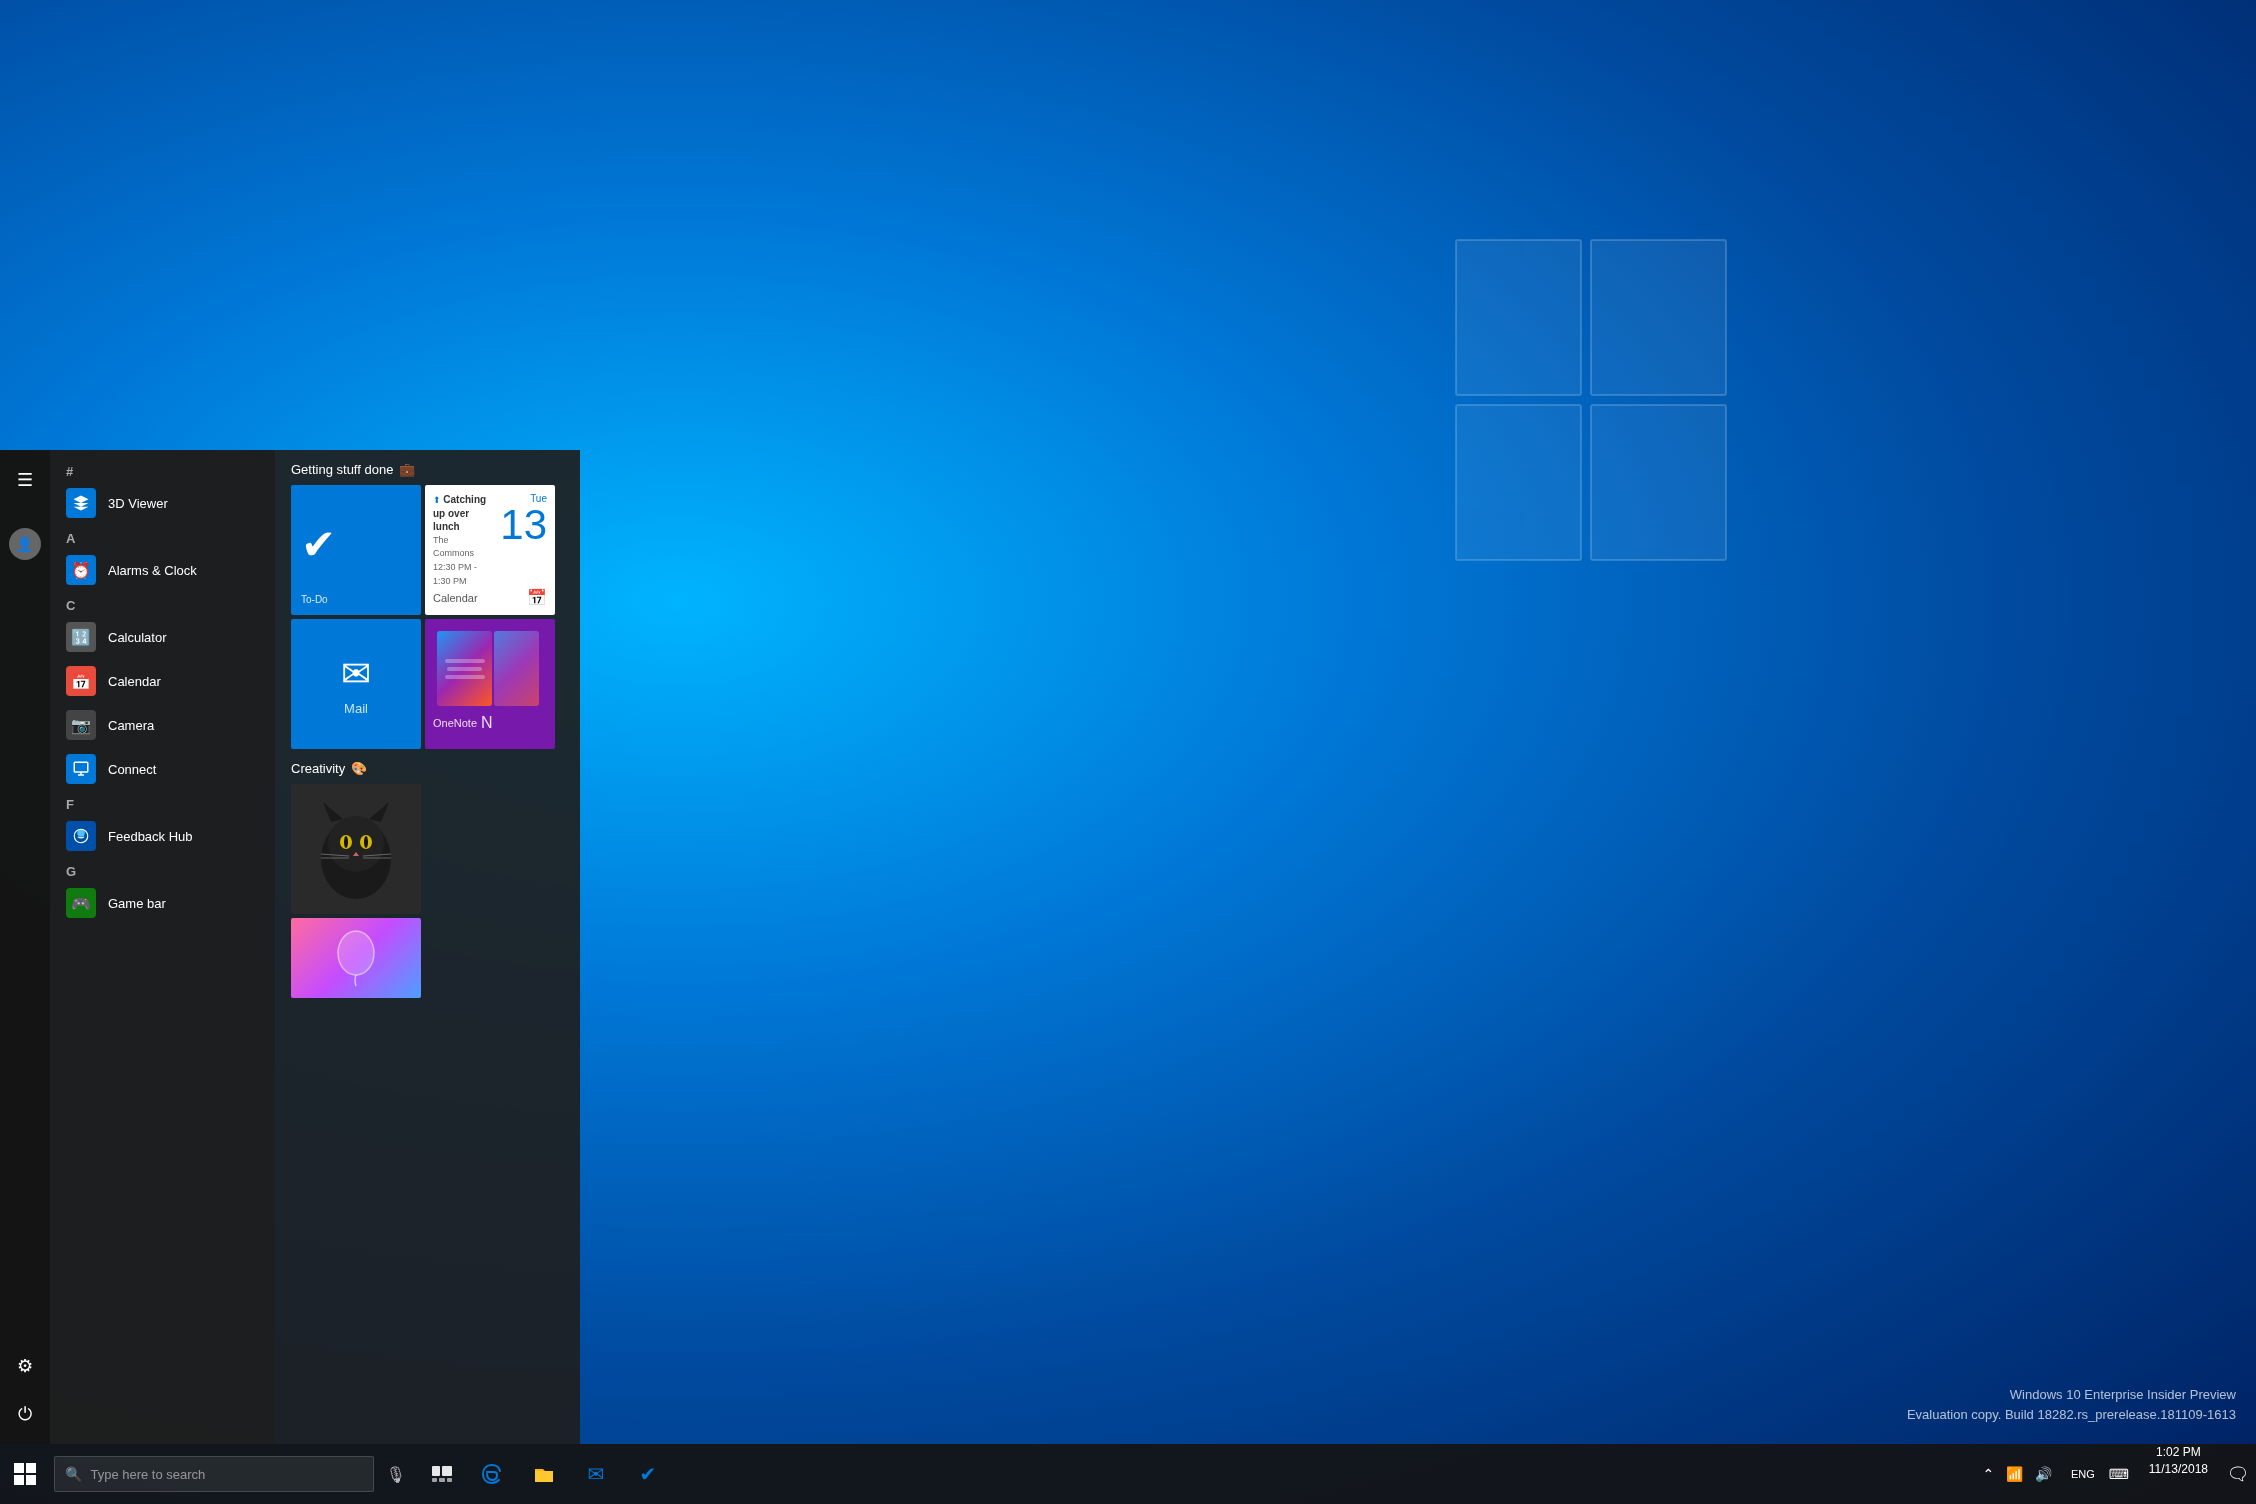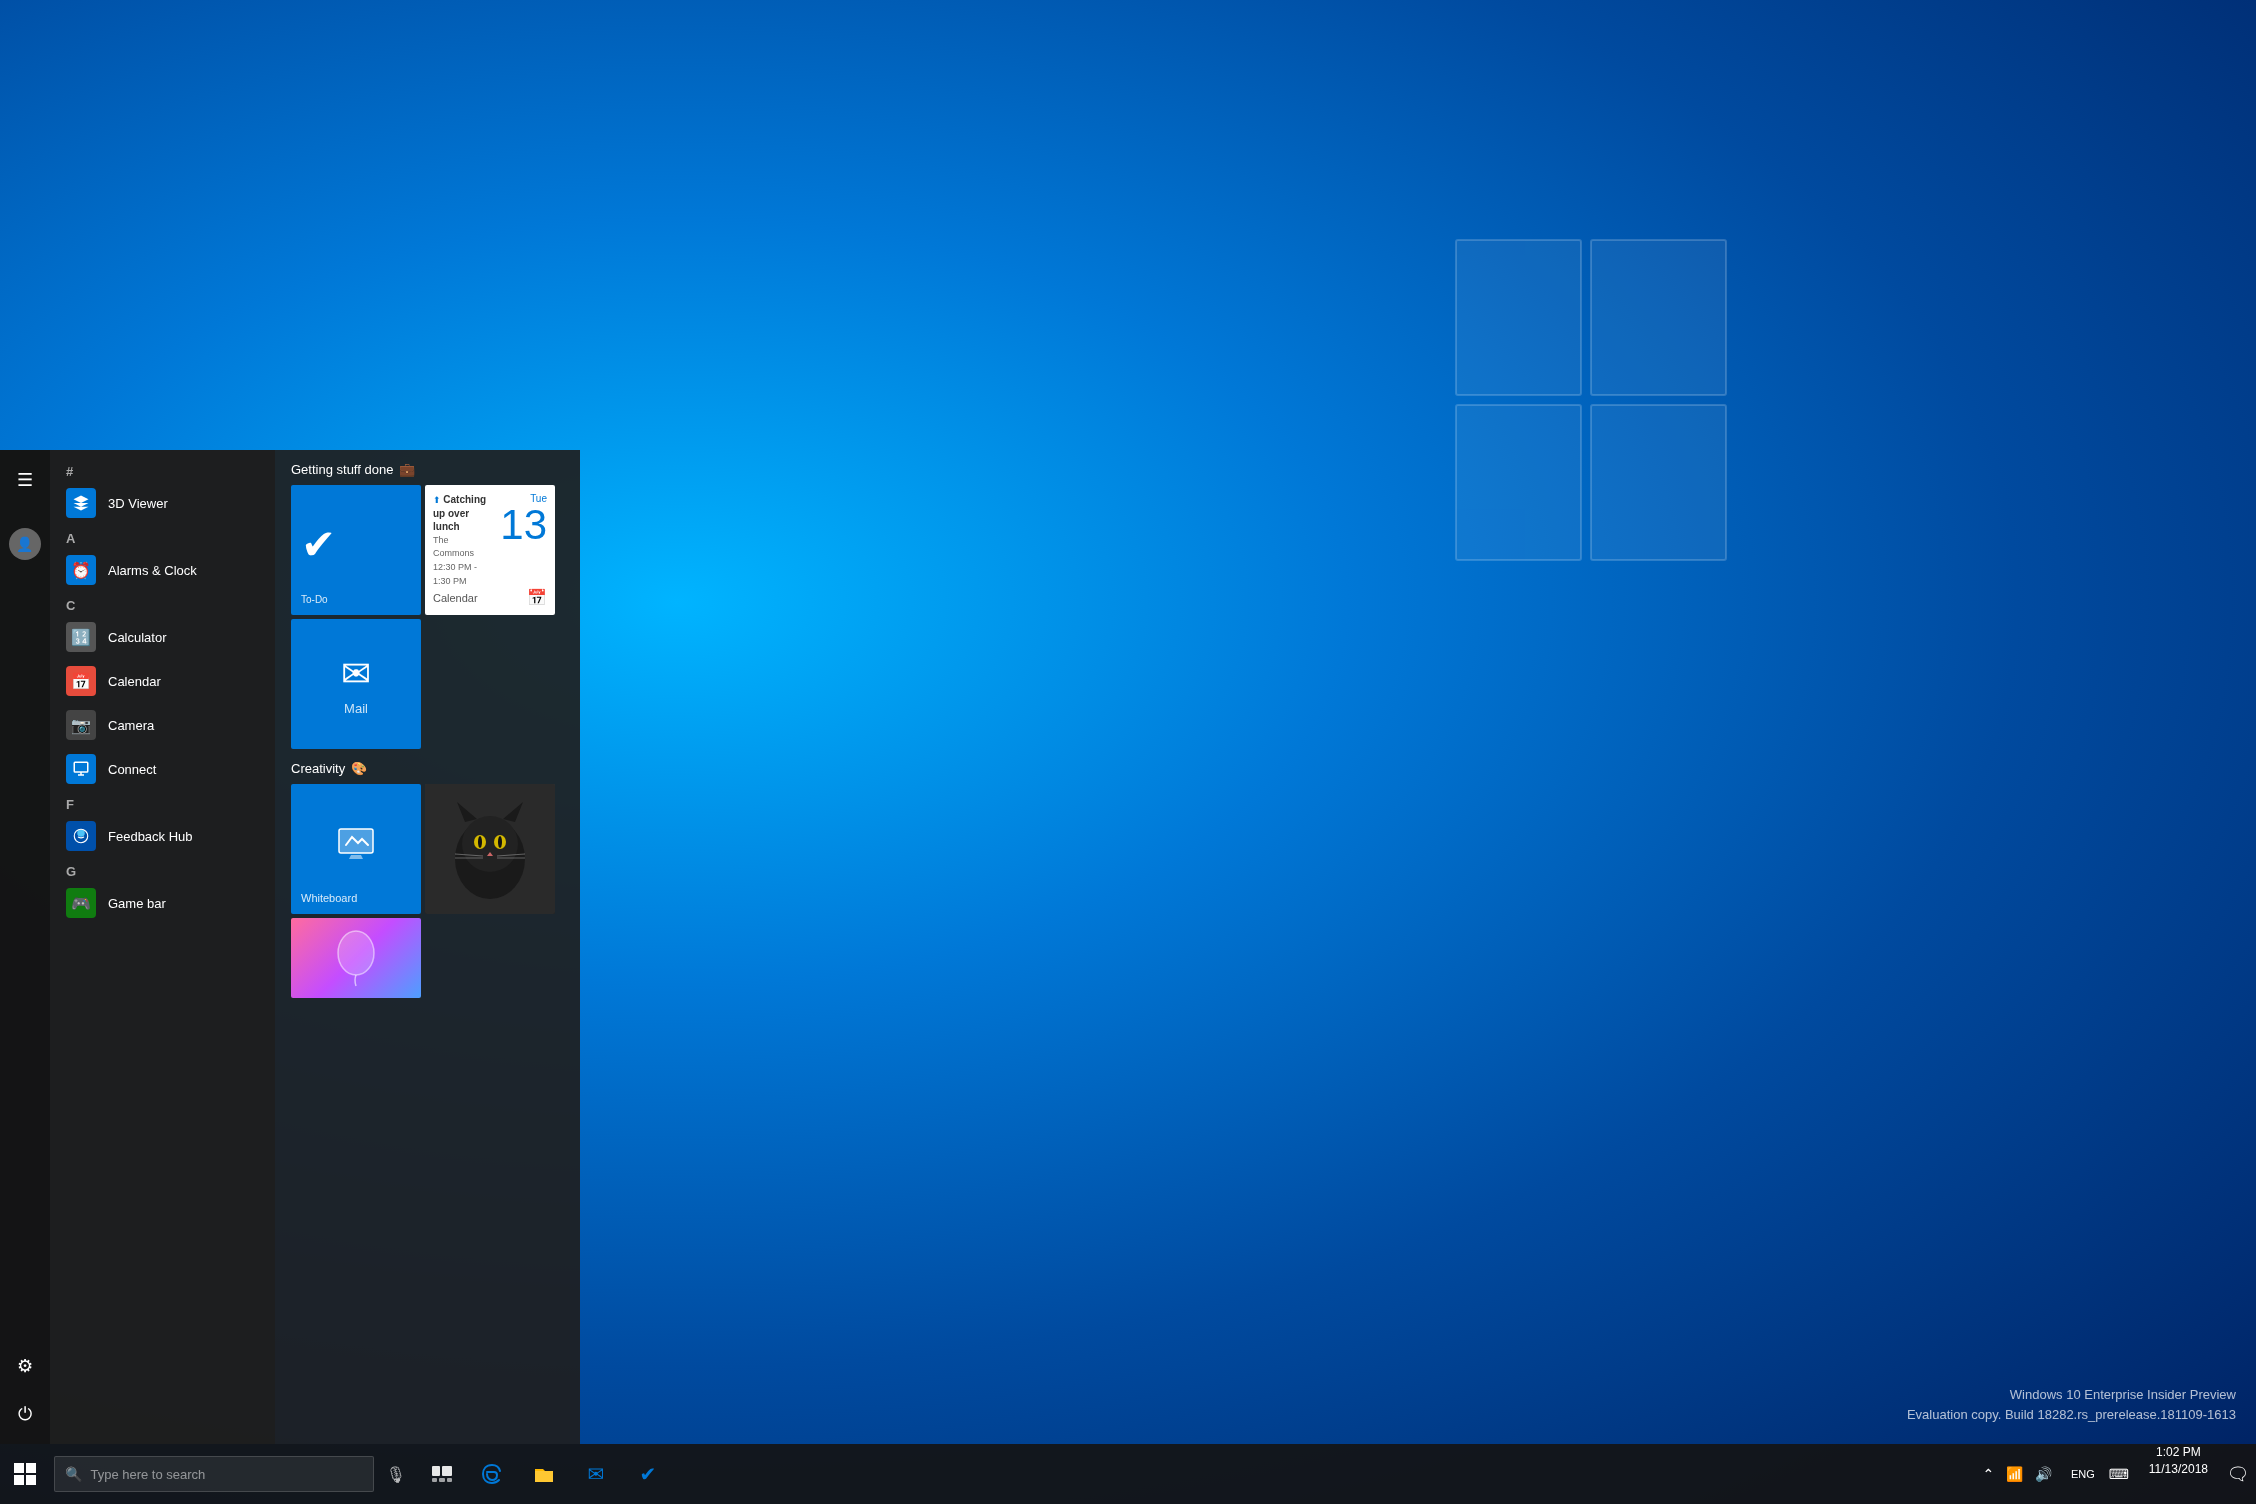--- a/index.html
+++ b/index.html
@@ -553,39 +553,43 @@
       </div>
     </div>
 
     <div style="display:grid; grid-template-columns:130px 130px; gap:4px; margin-bottom:12px;">
 
       <div class="tile tile-mail">
         <div class="tile-mail-icon">✉</div>
         <div style="font-size:13px; color:rgba(255,255,255,0.8); margin-top:6px;">Mail</div>
       </div>
 
+      <div class="tile tile-onenote">
+        <div class="onenote-preview">
+          <div style="background: linear-gradient(135deg, #2196f3 0%, #9c27b0 50%, #ff5722 100%); border-radius:3px; width:55px; height:75px; display:flex; align-items:center; justify-content:center; flex-direction:column; gap:4px;">
+            <div style="background:rgba(255,255,255,0.3); height:4px; width:40px; border-radius:2px;"></div>
+            <div style="background:rgba(255,255,255,0.3); height:4px; width:35px; border-radius:2px;"></div>
+            <div style="background:rgba(255,255,255,0.3); height:4px; width:40px; border-radius:2px;"></div>
+          </div>
+          <div style="background: linear-gradient(135deg, #42a5f5 0%, #ab47bc 50%, #ef5350 100%); border-radius:3px; width:45px; height:75px; opacity:0.7;"></div>
+        </div>
+        <div style="font-size:11px; color:rgba(255,255,255,0.85); display:flex; align-items:center; gap:4px; margin-top:4px;">
+          <span>OneNote</span>
+          <span style="font-size:16px;">N</span>
+        </div>
+      </div>
     </div>
 
     <div class="tiles-section-title">
       <span>Creativity</span>
       <span>🎨</span>
     </div>
 
     <div style="display:grid; grid-template-columns:130px 130px; gap:4px; margin-bottom:4px;">
 
-      <div class="tile tile-whiteboard">
-        <div style="font-size:36px; margin:auto 0; display:flex; align-items:center; justify-content:center;">
-          <svg width="40" height="40" viewBox="0 0 40 40" fill="none" xmlns="http://www.w3.org/2000/svg">
-            <rect x="3" y="6" width="34" height="24" rx="2" fill="rgba(255,255,255,0.3)" stroke="white" stroke-width="1.5"></rect>
-            <path d="M10 22l6-8 6 6 4-4 6 6" stroke="white" stroke-width="2" fill="none" stroke-linecap="round"></path>
-            <path d="M15 32l-2 4h14l-2-4H15z" fill="rgba(255,255,255,0.5)"></path>
-          </svg>
-        </div>
-        <div style="font-size:11px; color:rgba(255,255,255,0.85);">Whiteboard</div>
-      </div>
 
       <div class="tile tile-photo">
         <div class="cat-photo">
 
           <svg width="130" height="130" viewBox="0 0 130 130" xmlns="http://www.w3.org/2000/svg">
 
             <rect width="130" height="130" fill="#2a2a2a"></rect>
 
             <ellipse cx="65" cy="75" rx="35" ry="40" fill="#1a1a1a"></ellipse>
             <ellipse cx="65" cy="60" rx="28" ry="28" fill="#222"></ellipse>

